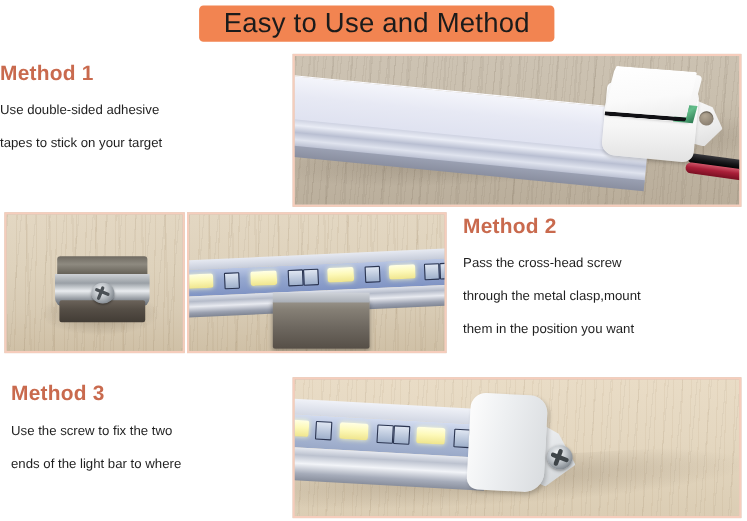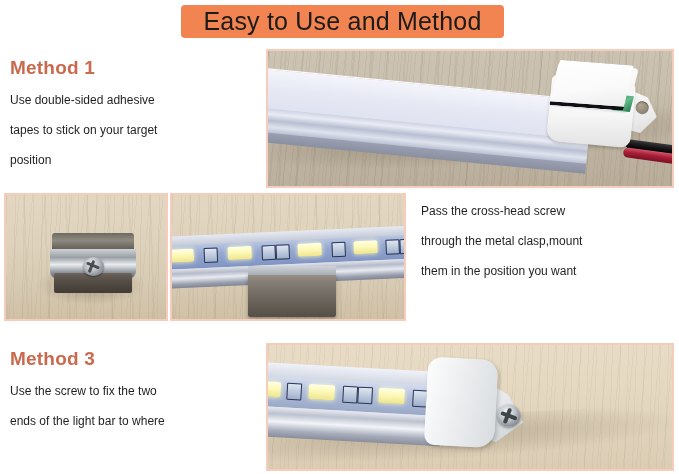--- a/index.html
+++ b/index.html
@@ -28,21 +28,21 @@
   
   .method-head{
     font-size:19px;font-weight:bold;color:#C96A4E;
     letter-spacing:.2px;
   }
   .body-line{
     font-size:12px;color:#1f1f1f;line-height:30px;
     white-space:nowrap;
   }
 
-  .m1-text{position:absolute;left:10px;top:57px;width:250px;}
+  .m1-text{position:absolute;left:0;top:57px;width:250px;}
   .m1-text .method-head{margin:0 0 6px 0;}
   .m2-text{position:absolute;left:421px;top:196px;width:258px;}
   .m2-text .method-head{margin:0 0 6px 0;}
   .m3-text{position:absolute;left:10px;top:348px;width:255px;}
   .m3-text .method-head{margin:0 0 6px 0;}
 
   
   .photo{
     position:absolute;overflow:hidden;
     border:2px solid #F6CDBC;
@@ -304,21 +304,20 @@
 <div class="page">
 
   <div class="title-banner">
     <span class="title-text">Easy to Use and Method</span>
   </div>
 
   <div class="m1-text">
     <div class="method-head">Method 1</div>
     <div class="body-line">Use double-sided adhesive</div>
     <div class="body-line">tapes to stick on your target</div>
-    <div class="body-line">position</div>
   </div>
 
   <div class="photo ph1">
     <div class="inner">
       <div class="wood-grey"></div>
       <div class="grain"></div>
       <div class="p1-shadow"></div>
       <div class="p1-bar">
         <div class="face"></div>
           <div class="side"></div>
@@ -368,20 +367,21 @@
         <div class="chip" style="left:168px"></div>
         <div class="led" style="left:190px"></div>
         <div class="chip" style="left:222px"></div>
         <div class="chip" style="left:236px"></div>
       </div>
       <div class="p3-clasp"></div>
     </div>
   </div>
 
   <div class="m2-text">
+    <div class="method-head">Method 2</div>
     <div class="body-line">Pass the cross-head screw</div>
     <div class="body-line">through the metal clasp,mount</div>
     <div class="body-line">them in the position you want</div>
   </div>
 
   <div class="m3-text">
     <div class="method-head">Method 3</div>
     <div class="body-line">Use the screw to fix the two</div>
     <div class="body-line">ends of the light bar to where</div>
   </div>

